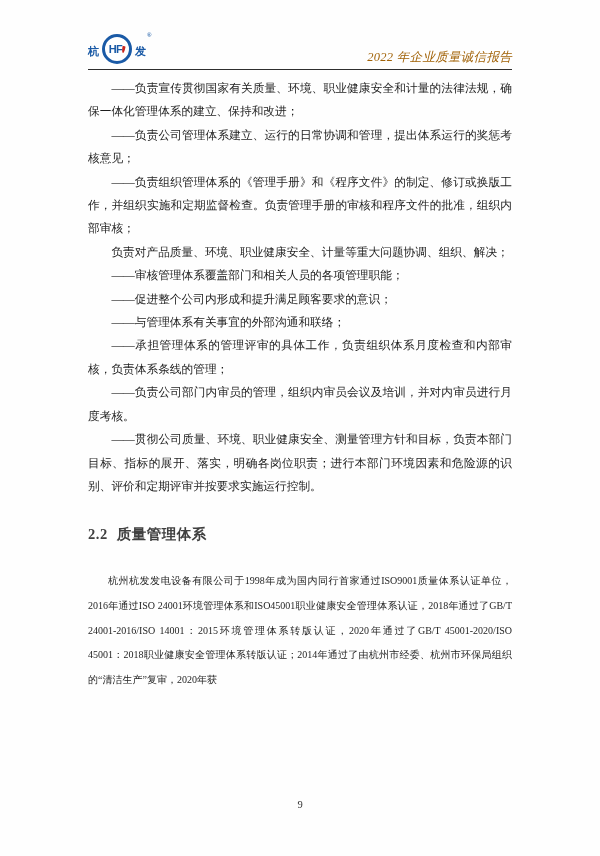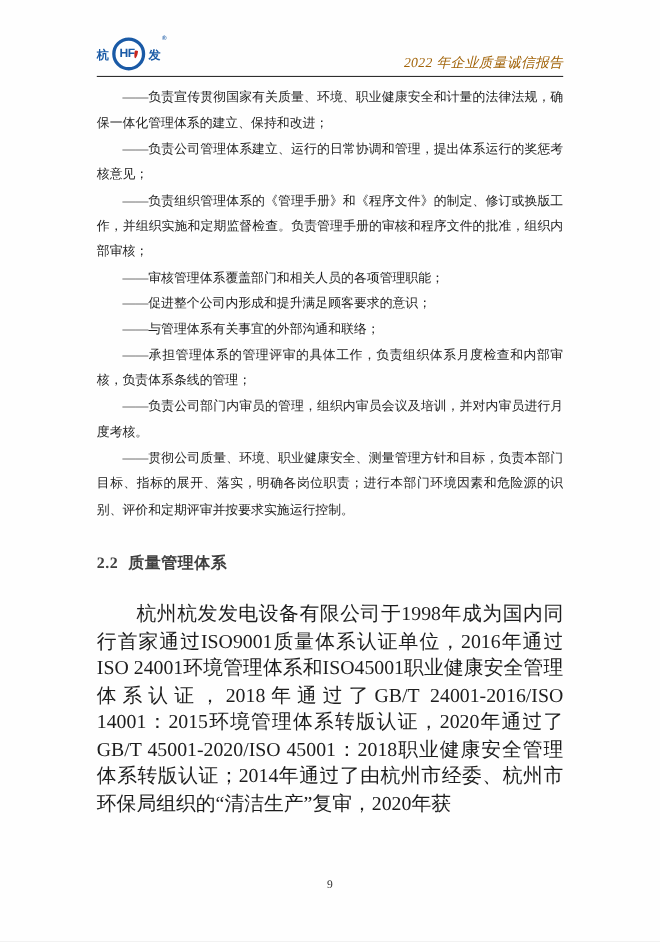--- a/index.html
+++ b/index.html
@@ -47,21 +47,21 @@
   .para {
     margin:0; font-size:11.7px; line-height:23.4px;
     text-align:justify; text-indent:2em;
   }
   .section-heading {
     margin:27px 0 0 0; font-size:14.5px; font-weight:bold;
     color:#404040; letter-spacing:0.5px;
   }
   .section-number { margin-right:9px; }
   .section-para {
-    margin:25px 0 0 0; font-size:18px; line-height:24.6px;
+    margin:25px 0 0 0; font-size:10px; line-height:24.6px;
     text-align:justify; text-indent:2em;
   }
 
   
   .page-footer {
     position:absolute; left:0; right:0; bottom:46px;
     text-align:center; font-size:10.5px; color:#333;
   }
 </style>
 </head>
@@ -80,20 +80,21 @@
       <span class="logo-reg">®</span>
     </div>
     <div class="header-title">2022 年企业质量诚信报告</div>
   </div>
 
   <div class="content page-body">
     <div id="duties">
         <p class="para">——负责宣传贯彻国家有关质量、环境、职业健康安全和计量的法律法规，确保一体化管理体系的建立、保持和改进；</p>
         <p class="para">——负责公司管理体系建立、运行的日常协调和管理，提出体系运行的奖惩考核意见；</p>
         <p class="para">——负责组织管理体系的《管理手册》和《程序文件》的制定、修订或换版工作，并组织实施和定期监督检查。负责管理手册的审核和程序文件的批准，组织内部审核；</p>
+        <p class="para">负责对产品质量、环境、职业健康安全、计量等重大问题协调、组织、解决；</p>
         <p class="para">——审核管理体系覆盖部门和相关人员的各项管理职能；</p>
         <p class="para">——促进整个公司内形成和提升满足顾客要求的意识；</p>
         <p class="para">——与管理体系有关事宜的外部沟通和联络；</p>
         <p class="para">——承担管理体系的管理评审的具体工作，负责组织体系月度检查和内部审核，负责体系条线的管理；</p>
         <p class="para">——负责公司部门内审员的管理，组织内审员会议及培训，并对内审员进行月度考核。</p>
         <p class="para">——贯彻公司质量、环境、职业健康安全、测量管理方针和目标，负责本部门目标、指标的展开、落实，明确各岗位职责；进行本部门环境因素和危险源的识别、评价和定期评审并按要求实施运行控制。</p>
       </div>
 
     <h2 class="section-heading">
       <span class="section-number">2.2</span><span>质量管理体系</span>

